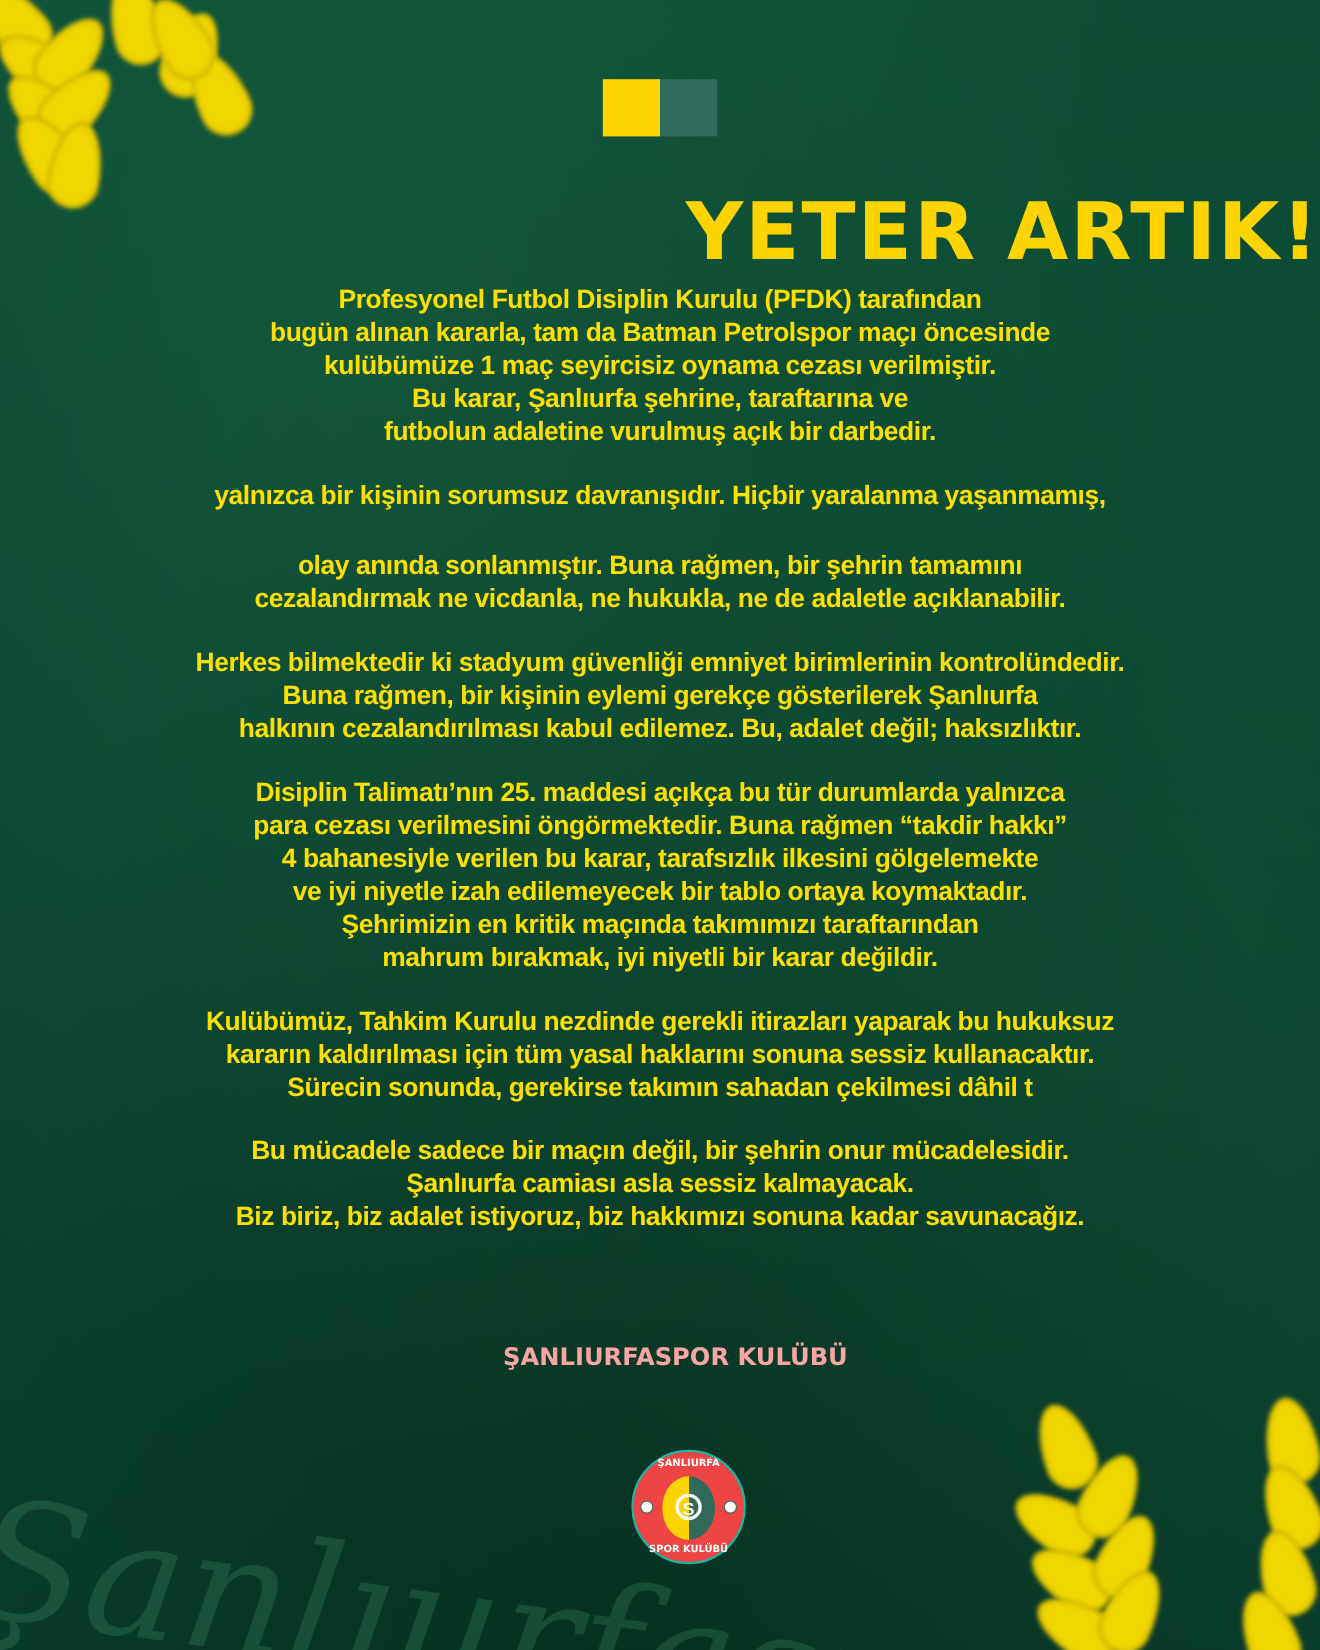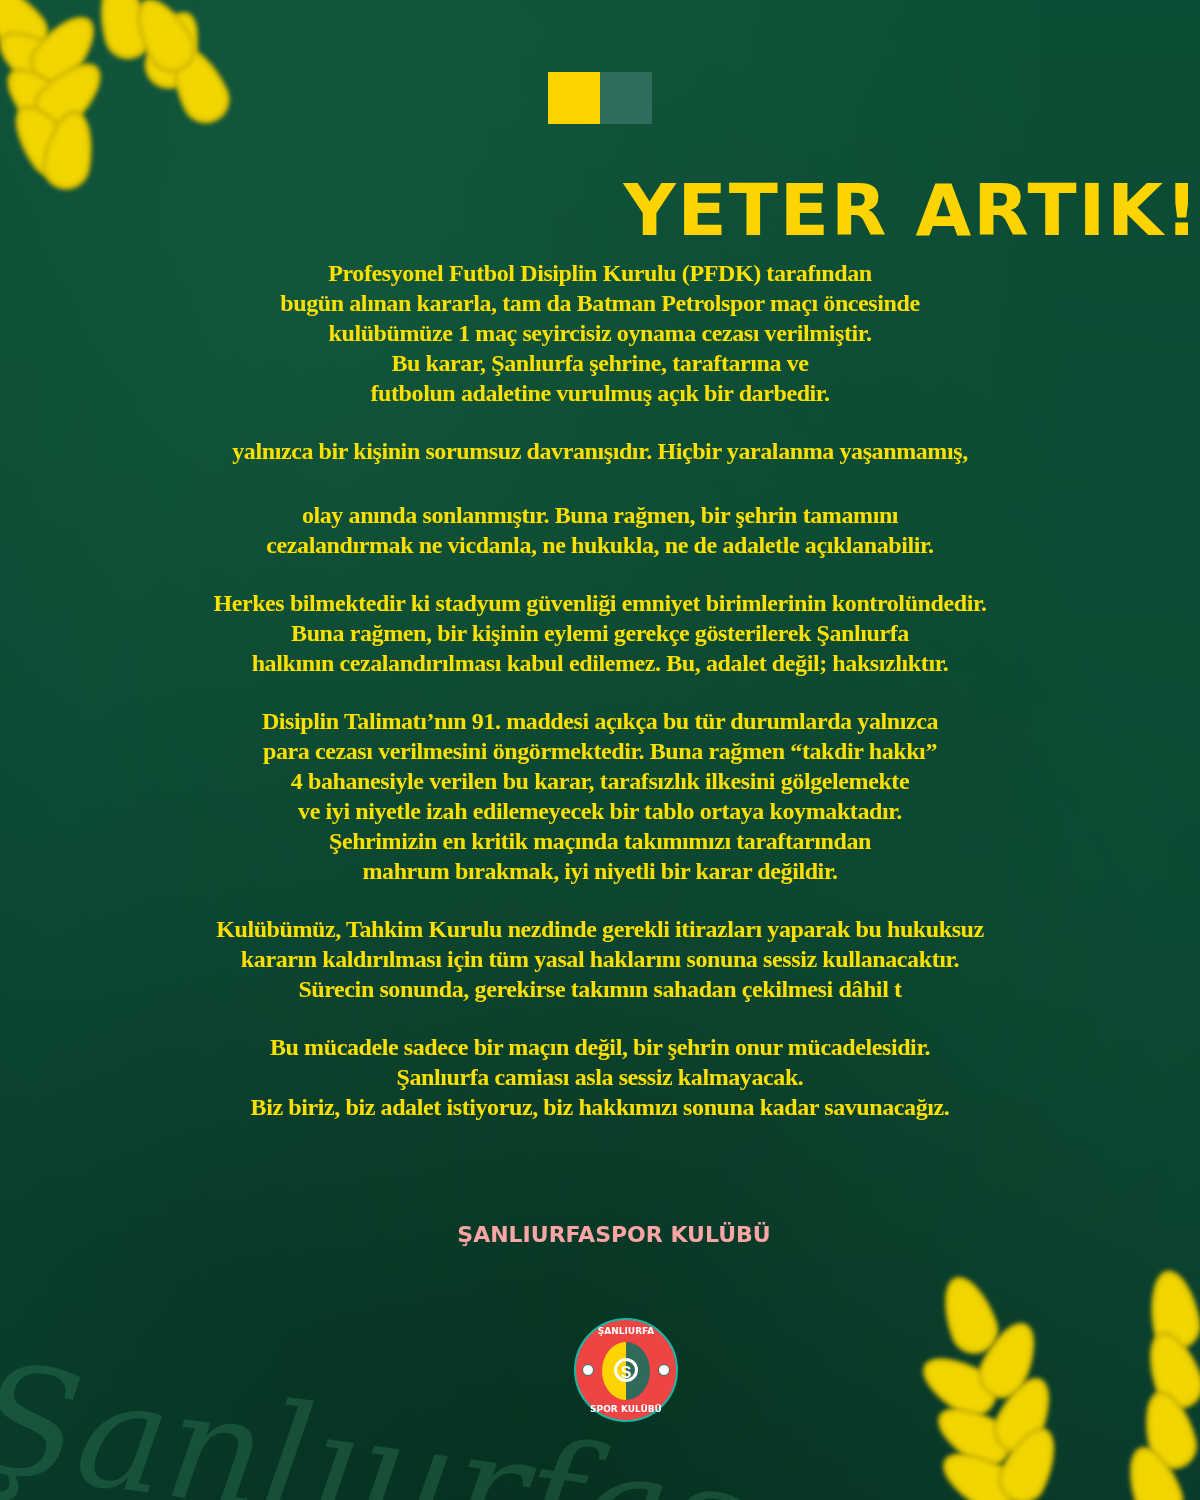--- a/index.html
+++ b/index.html
@@ -27,21 +27,21 @@
     .sq-yellow { background: #fdd400; }
     .sq-teal { background: #2e6c5e; }
     .title {
       position: absolute; top: 168px; left: 0; right: 0; text-align: right;
       color: #fdd400; font-weight: 900; font-size: 72px; letter-spacing: 2px;
       font-family: "DejaVu Sans", sans-serif;
     }
     .body-text {
       position: absolute; top: 258px; left: 40px; right: 40px; text-align: center;
       color: #fde000; font-weight: 700; font-size: 24px; line-height: 30px;
-      font-family: Liberation Serif, serif; letter-spacing: -0.4px;
+      font-family: Liberation Sans, sans-serif; letter-spacing: -0.4px;
     }
     .para { margin: 0 0 28px 0; }
     .para .line { display: block; white-space: nowrap; }
     .signature {
       position: absolute; top: 1222px; left: 0; right: 0; text-align: center;
       color: #fca5a5; font-weight: 700; font-size: 22px;
       font-family: "DejaVu Sans", sans-serif;
       margin-left: 28px;
     }
     .logo {
@@ -133,21 +133,21 @@
   <p class="para">
     <span class="line">olay anında sonlanmıştır. Buna rağmen, bir şehrin tamamını</span>
     <span class="line">cezalandırmak ne vicdanla, ne hukukla, ne de adaletle açıklanabilir.</span>
   </p>
   <p class="para">
     <span class="line">Herkes bilmektedir ki stadyum güvenliği emniyet  birimlerinin kontrolündedir.</span>
     <span class="line">Buna rağmen,  bir kişinin eylemi gerekçe gösterilerek Şanlıurfa</span>
     <span class="line">halkının cezalandırılması kabul edilemez. Bu, adalet değil; haksızlıktır.</span>
   </p>
   <p class="para">
-    <span class="line">Disiplin Talimatı’nın 91. maddesi açıkça bu tür durumlarda yalnızca</span>
+    <span class="line">Disiplin Talimatı’nın 25. maddesi açıkça bu tür durumlarda yalnızca</span>
     <span class="line">para cezası verilmesini öngörmektedir. Buna rağmen “takdir hakkı”</span>
     <span class="line">4 bahanesiyle verilen bu karar, tarafsızlık ilkesini gölgelemekte</span>
     <span class="line">ve iyi niyetle izah edilemeyecek bir tablo ortaya koymaktadır.</span>
     <span class="line">Şehrimizin en kritik maçında takımımızı taraftarından</span>
     <span class="line">mahrum bırakmak, iyi niyetli bir karar değildir.</span>
   </p>
   <p class="para">
     <span class="line">Kulübümüz, Tahkim Kurulu nezdinde gerekli itirazları yaparak bu hukuksuz</span>
     <span class="line">kararın kaldırılması için tüm yasal  haklarını sonuna sessiz kullanacaktır.</span>
     <span class="line">Sürecin sonunda, gerekirse takımın sahadan çekilmesi dâhil t</span>

